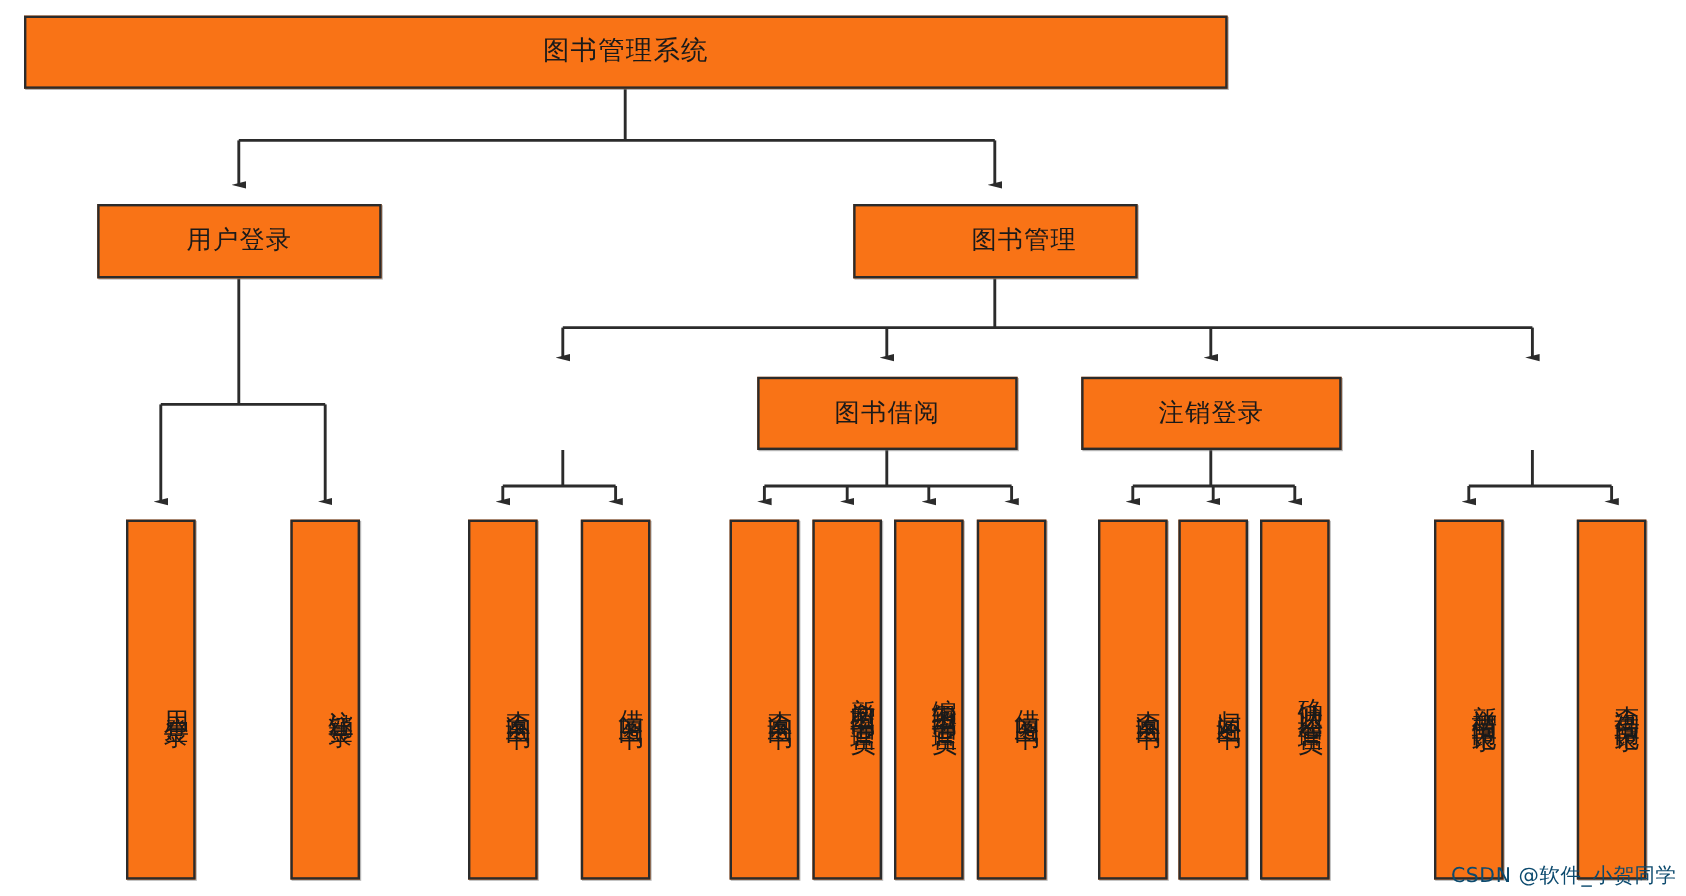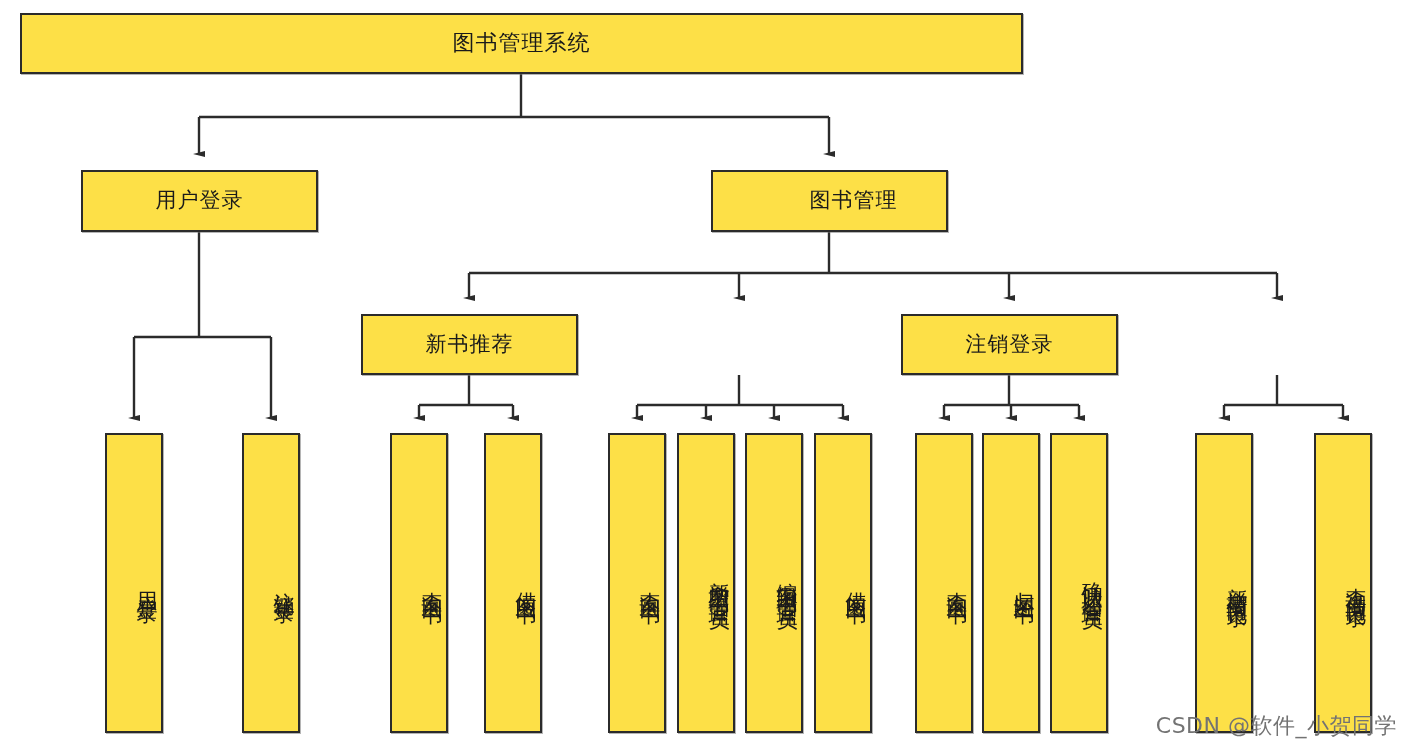--- a/index.html
+++ b/index.html
@@ -16,21 +16,21 @@
     position: relative;
     width: 1405px;
     height: 747px;
     background: #ffffff;
     overflow: hidden;
   }
   
   .node {
     position: absolute;
     box-sizing: border-box;
-    background: #fde047;
+    background: #f97316;
     border: 2px solid #2b2b2b;
     box-shadow: 1px 1px 0 rgba(120,120,120,0.55);
     display: flex;
     align-items: center;
     justify-content: center;
     color: #1a1a1a;
   }
   .node.horiz {
     font-size: 21px;
     letter-spacing: 1px;
@@ -60,22 +60,22 @@
     top: 0;
     width: 1405px;
     height: 747px;
     pointer-events: none;
   }
   
   .watermark {
     position: absolute;
     right: 8px;
     bottom: 6px;
-    font-size: 22px;
-    color: #737373;
+    font-size: 17px;
+    color: #0c4a6e;
     letter-spacing: 0.5px;
     white-space: nowrap;
     user-select: none;
   }
 </style>
 </head>
 <body>
 
 <div id="canvas">
 
@@ -133,22 +133,22 @@
     <span>图书管理系统</span>
   </div>
 
   <div class="node horiz" style="left:81px; top:170px; width:237px; height:62px;">
     <span>用户登录</span>
   </div>
   <div class="node horiz" style="left:711px; top:170px; width:237px; height:62px;padding-left:48px;">
     <span>图书管理</span>
   </div>
 
-  <div class="node horiz" style="left:361px; top:314px; width:217px; height:61px;">
-    <span>新书推荐</span>
+  <div class="node horiz" style="left:631px; top:314px; width:217px; height:61px;">
+    <span>图书借阅</span>
   </div>
   <div class="node horiz" style="left:901px; top:314px; width:217px; height:61px;">
     <span>注销登录</span>
   </div>
 
   <div class="node vert" style="left:105px; top:433px; width:58px; height:300px;">
     <span class="vlabel">用户登录</span>
   </div>
   <div class="node vert" style="left:242px; top:433px; width:58px; height:300px;">
     <span class="vlabel">注销登录</span>

